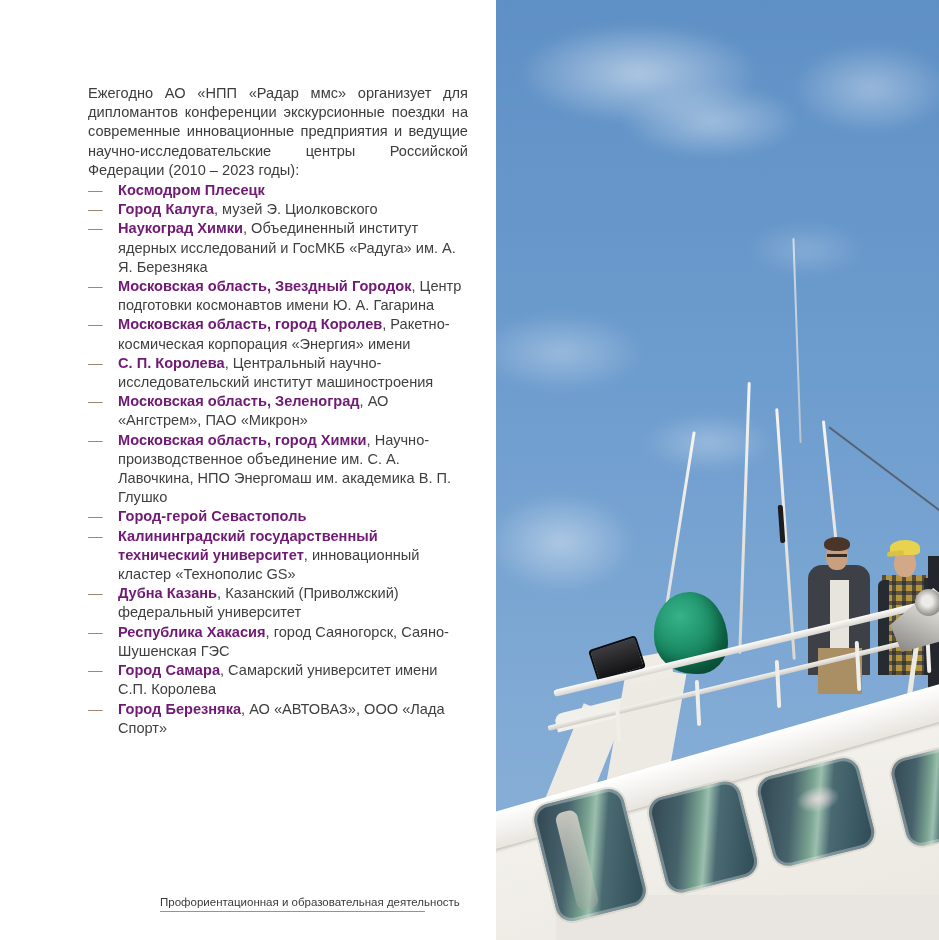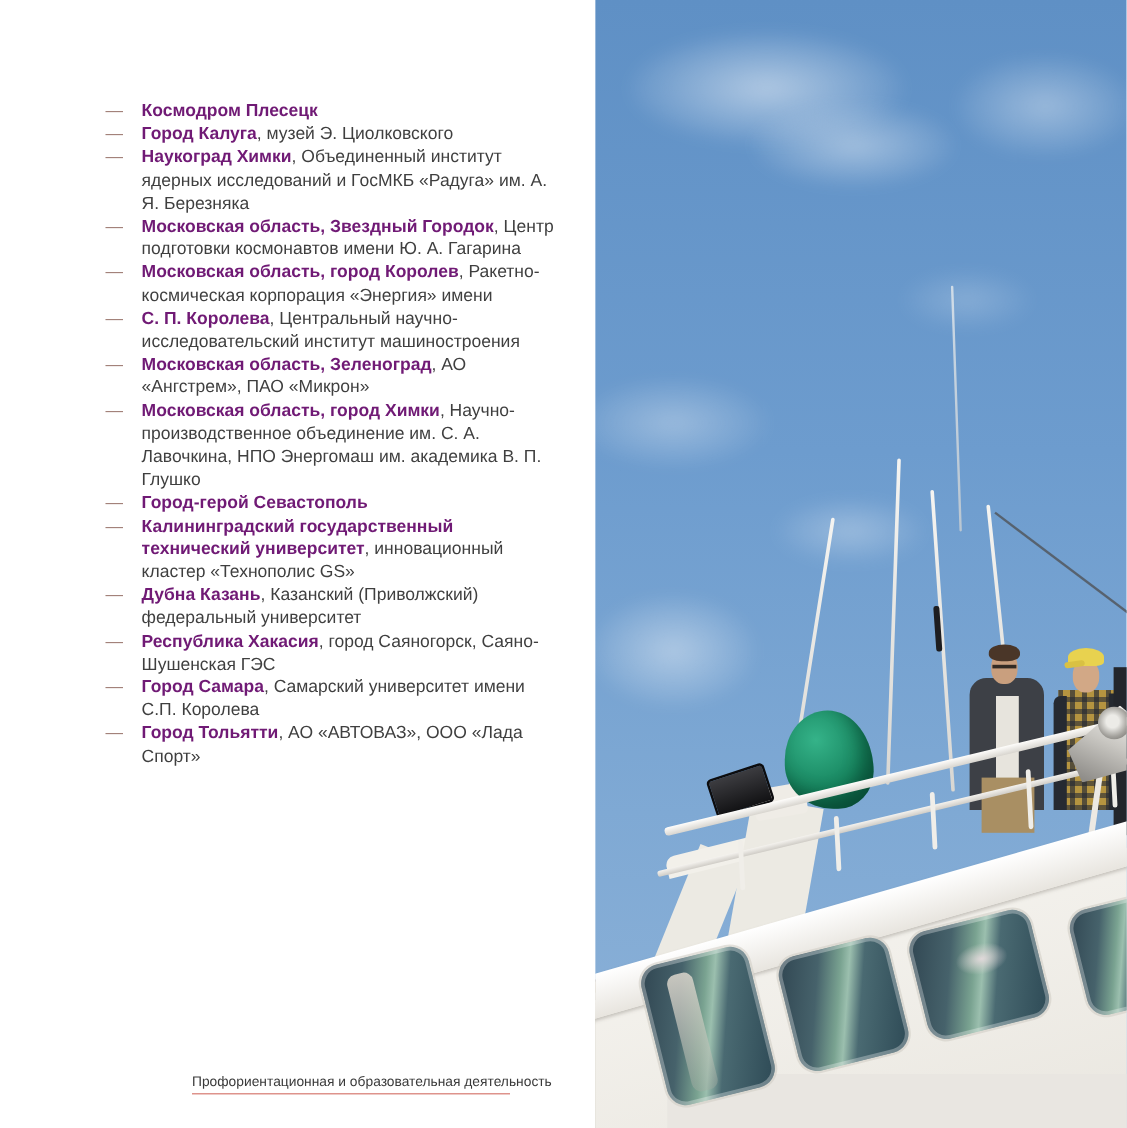--- a/index.html
+++ b/index.html
@@ -141,20 +141,21 @@
     background:radial-gradient(ellipse,rgba(228,218,220,.95),rgba(228,218,220,0) 70%);
     transform:rotate(-12deg);}
   .w4{left:402px;top:752px;width:70px;height:90px;}
 </style>
 </head>
 <body>
 
 <div class="page">
 
   <div class="text-col">
+    <p class="intro">Ежегодно АО «НПП «Радар ммс» организует для дипломантов конференции экскурсионные поездки на современные инновационные предприятия и ведущие научно-исследовательские центры Российской Федерации (2010 – 2023 годы):</p>
 
     <div class="vlist">
       <div class="row">
         <span class="dash">—</span>
         <span class="li-text"><b>Космодром Плесецк</b><span></span></span>
       </div>
       <div class="row">
         <span class="dash">—</span>
         <span class="li-text"><b>Город Калуга</b><span>, музей Э. Циолковского</span></span>
       </div>
@@ -197,21 +198,21 @@
       <div class="row">
         <span class="dash">—</span>
         <span class="li-text"><b>Республика Хакасия</b><span>, город Саяногорск, Саяно-Шушенская ГЭС</span></span>
       </div>
       <div class="row">
         <span class="dash">—</span>
         <span class="li-text"><b>Город Самара</b><span>, Самарский университет имени С.П. Королева</span></span>
       </div>
       <div class="row">
         <span class="dash">—</span>
-        <span class="li-text"><b>Город Тольятти</b><span>, АО «АВТОВАЗ», ООО «Лада Спорт»</span></span>
+        <span class="li-text"><b>Город Березняка</b><span>, АО «АВТОВАЗ», ООО «Лада Спорт»</span></span>
       </div>
     </div>
   </div>
 
   <div class="pagenum">50</div>
   <div class="footer-label">Профориентационная и образовательная деятельность</div>
   <div class="footer-rule"></div>
 
   <div class="photo">
     <div class="sky"></div>

